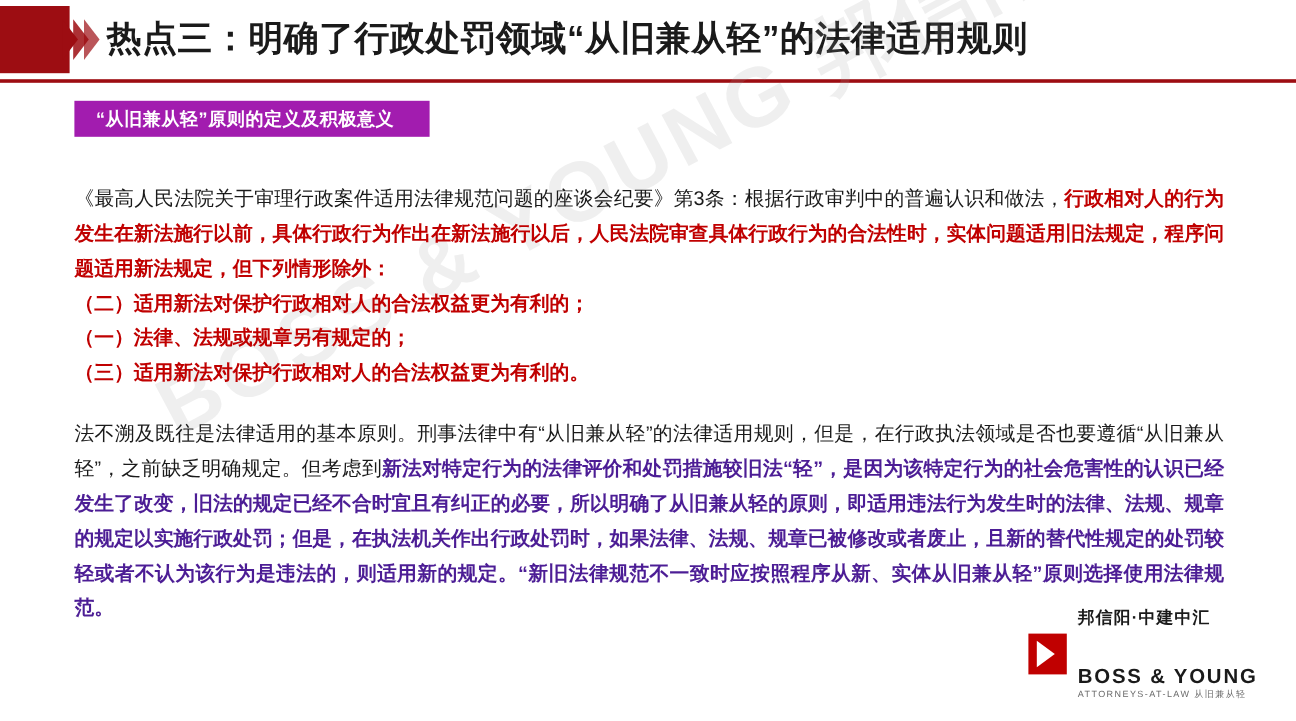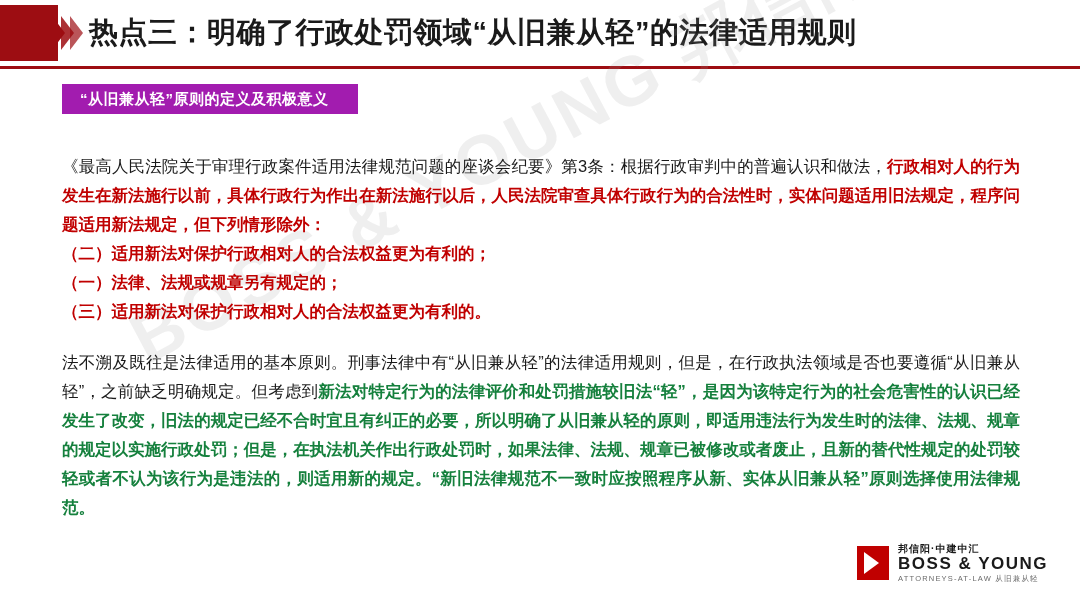--- a/index.html
+++ b/index.html
@@ -99,21 +99,21 @@
   }
   p.para {
     margin: 0 0 0 0;
     font-size: 16.5px;
     line-height: 29px;
     color: #1a1a1a;
     text-align: justify;
   }
   .blk { margin-bottom: 22px; }
   .red { color: #c00000; font-weight: bold; }
-  .blk-bold { font-weight: bold; color: #15803d; }
+  .blk-bold { font-weight: bold; color: #4c1d95; }
   .redline { color: #c00000; font-weight: bold; display: block; }
 
   
   .logo {
     position: absolute;
     right: 32px; bottom: 18px;
     display: flex;
     align-items: center;
   }
   .logo-mark {
@@ -126,22 +126,22 @@
   .logo-mark::after {
     content: "";
     position: absolute;
     left: 7px; top: 6px;
     width: 0; height: 0;
     border-top: 11px solid transparent;
     border-bottom: 11px solid transparent;
     border-left: 15px solid #ffffff;
   }
   .logo-text { line-height: 1.08; }
-  .logo-cn { font-size: 10px; font-weight: bold; color: #1a1a1a; letter-spacing: 1px; }
-  .logo-en { font-size: 17px; font-weight: bold; color: #1a1a1a; letter-spacing: 1.5px; }
+  .logo-cn { font-size: 14px; font-weight: bold; color: #1a1a1a; letter-spacing: 1px; }
+  .logo-en { font-size: 17px; font-weight: bold; color: #1a1a1a; letter-spacing: 1.5px; margin-top: 32px; }
   .logo-sub { font-size: 7.5px; color: #6a6a6a; letter-spacing: 1.2px; margin-top: 2px; }
 </style>
 </head>
 <body>
 
 <div class="slide">
 
   <div class="header">
     <div class="header-bar"></div>
     <div class="chevrons">

